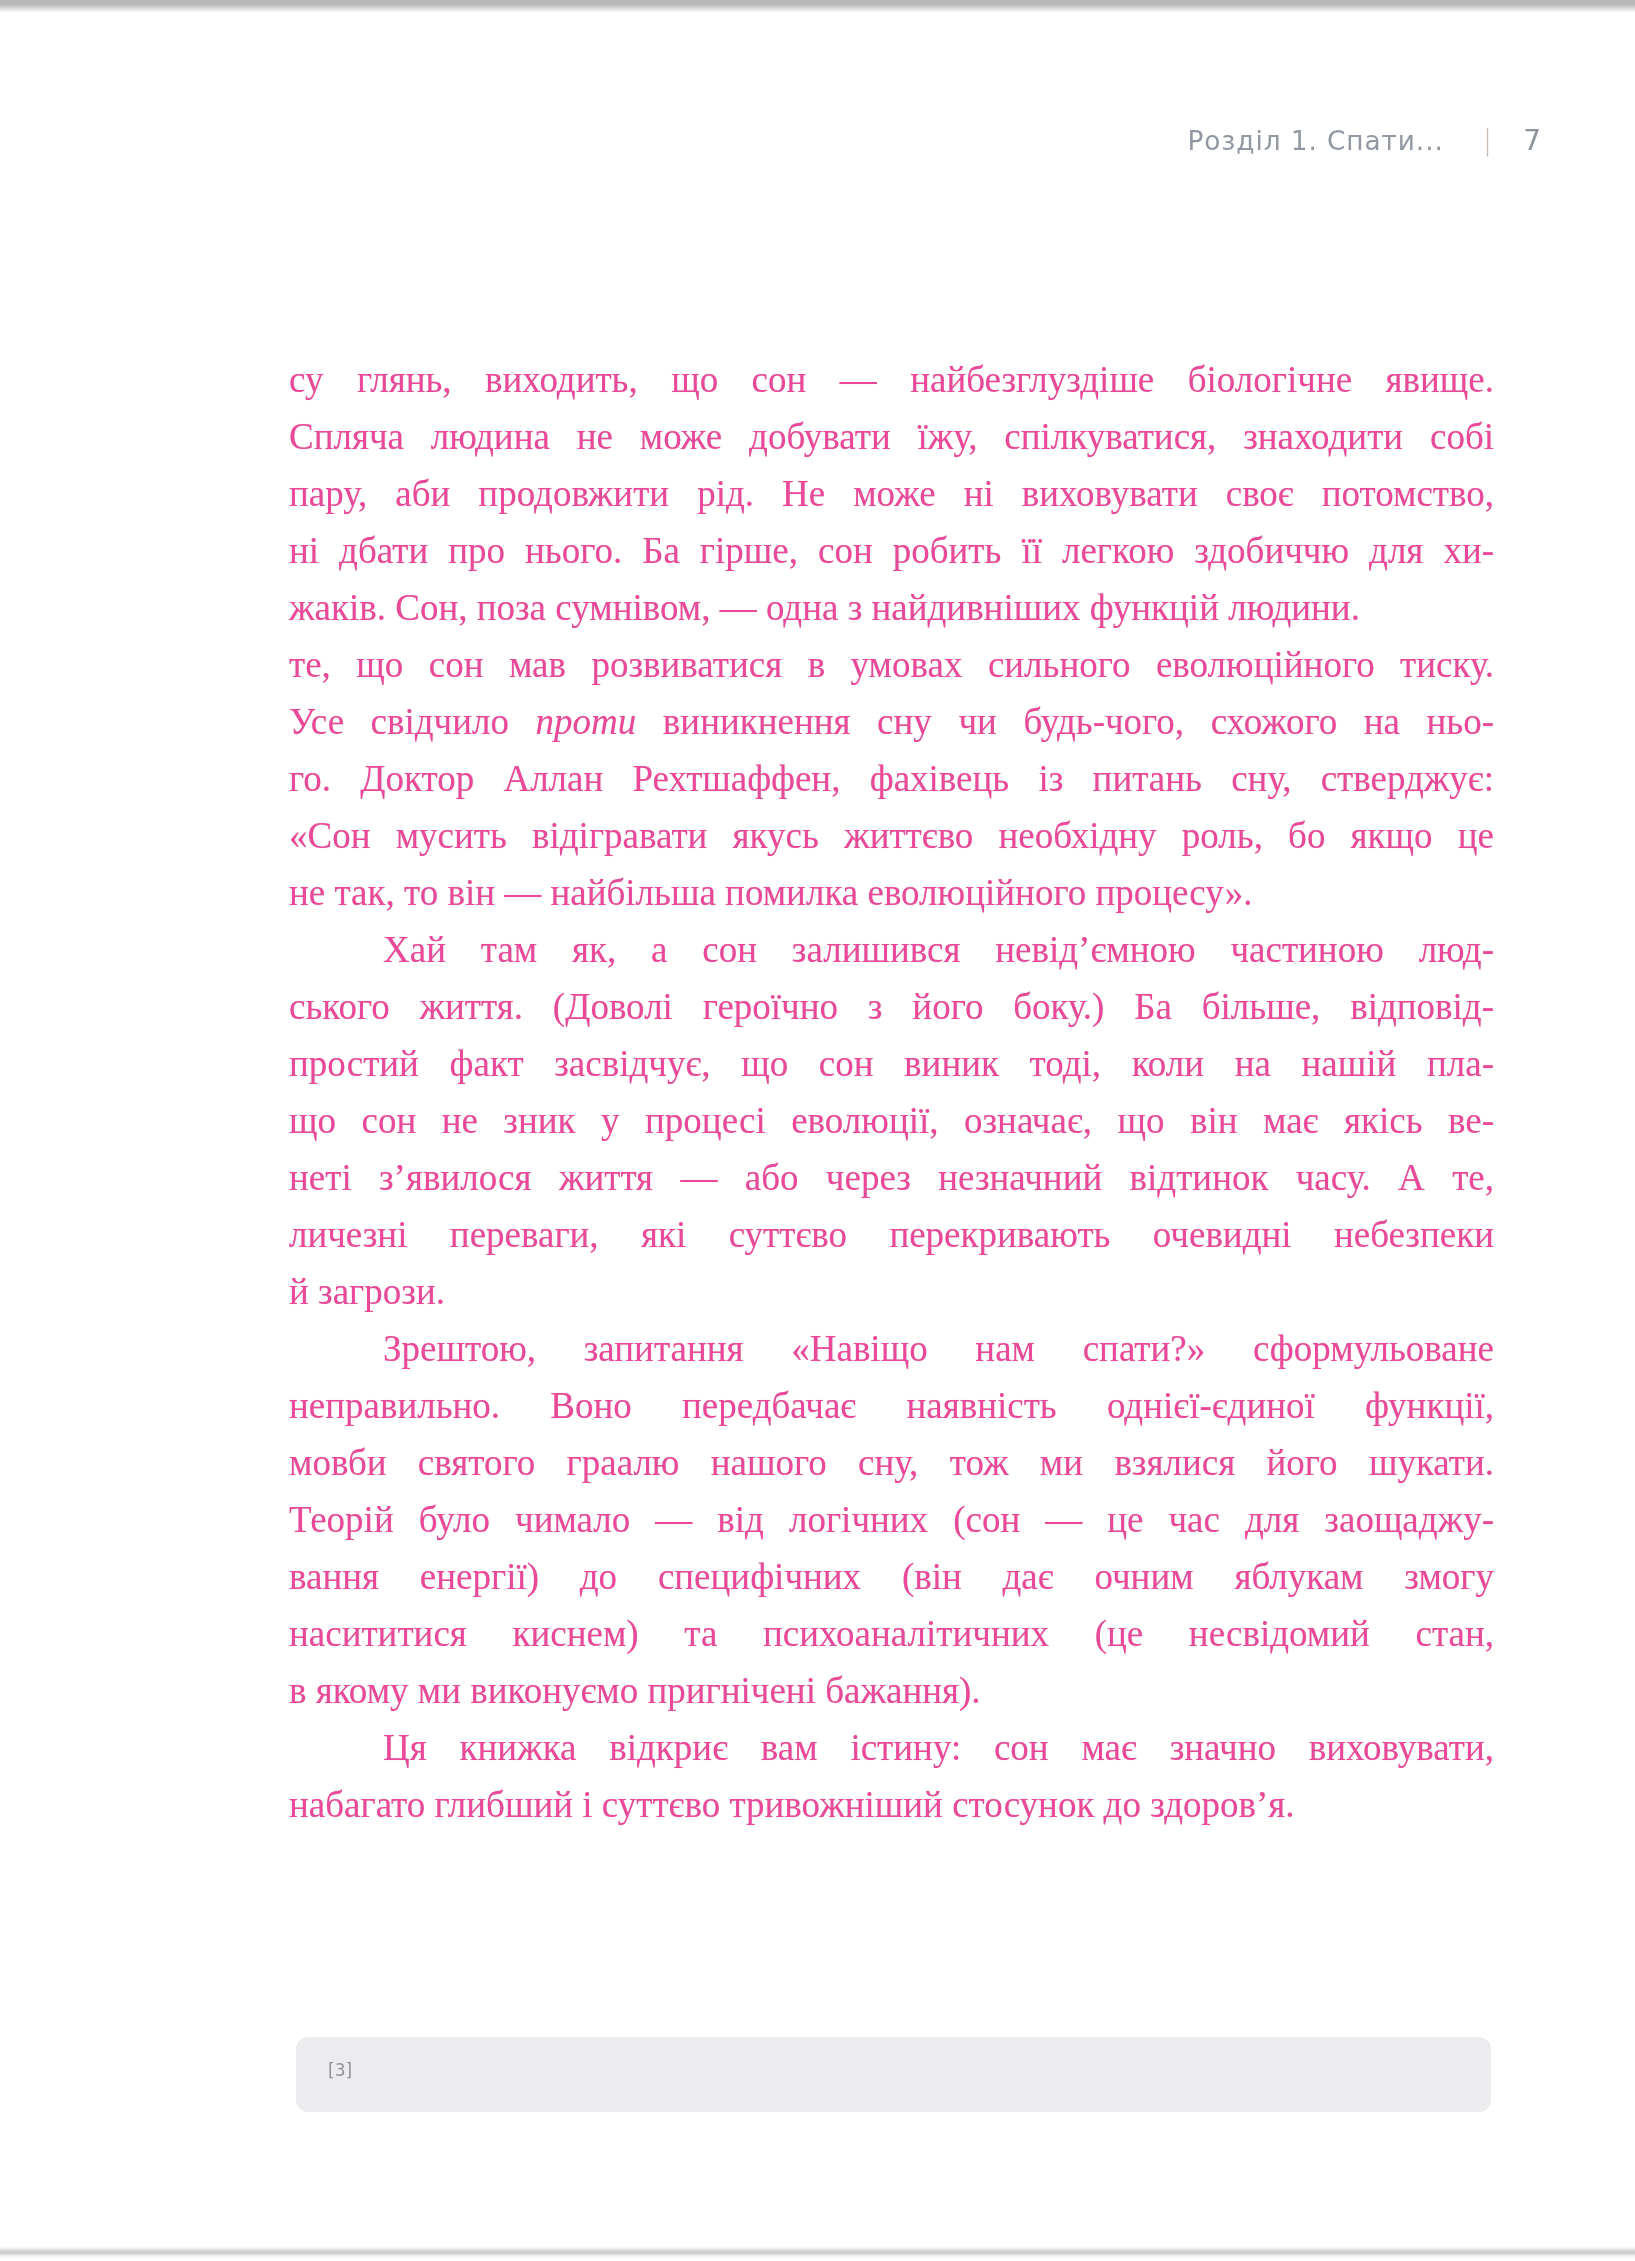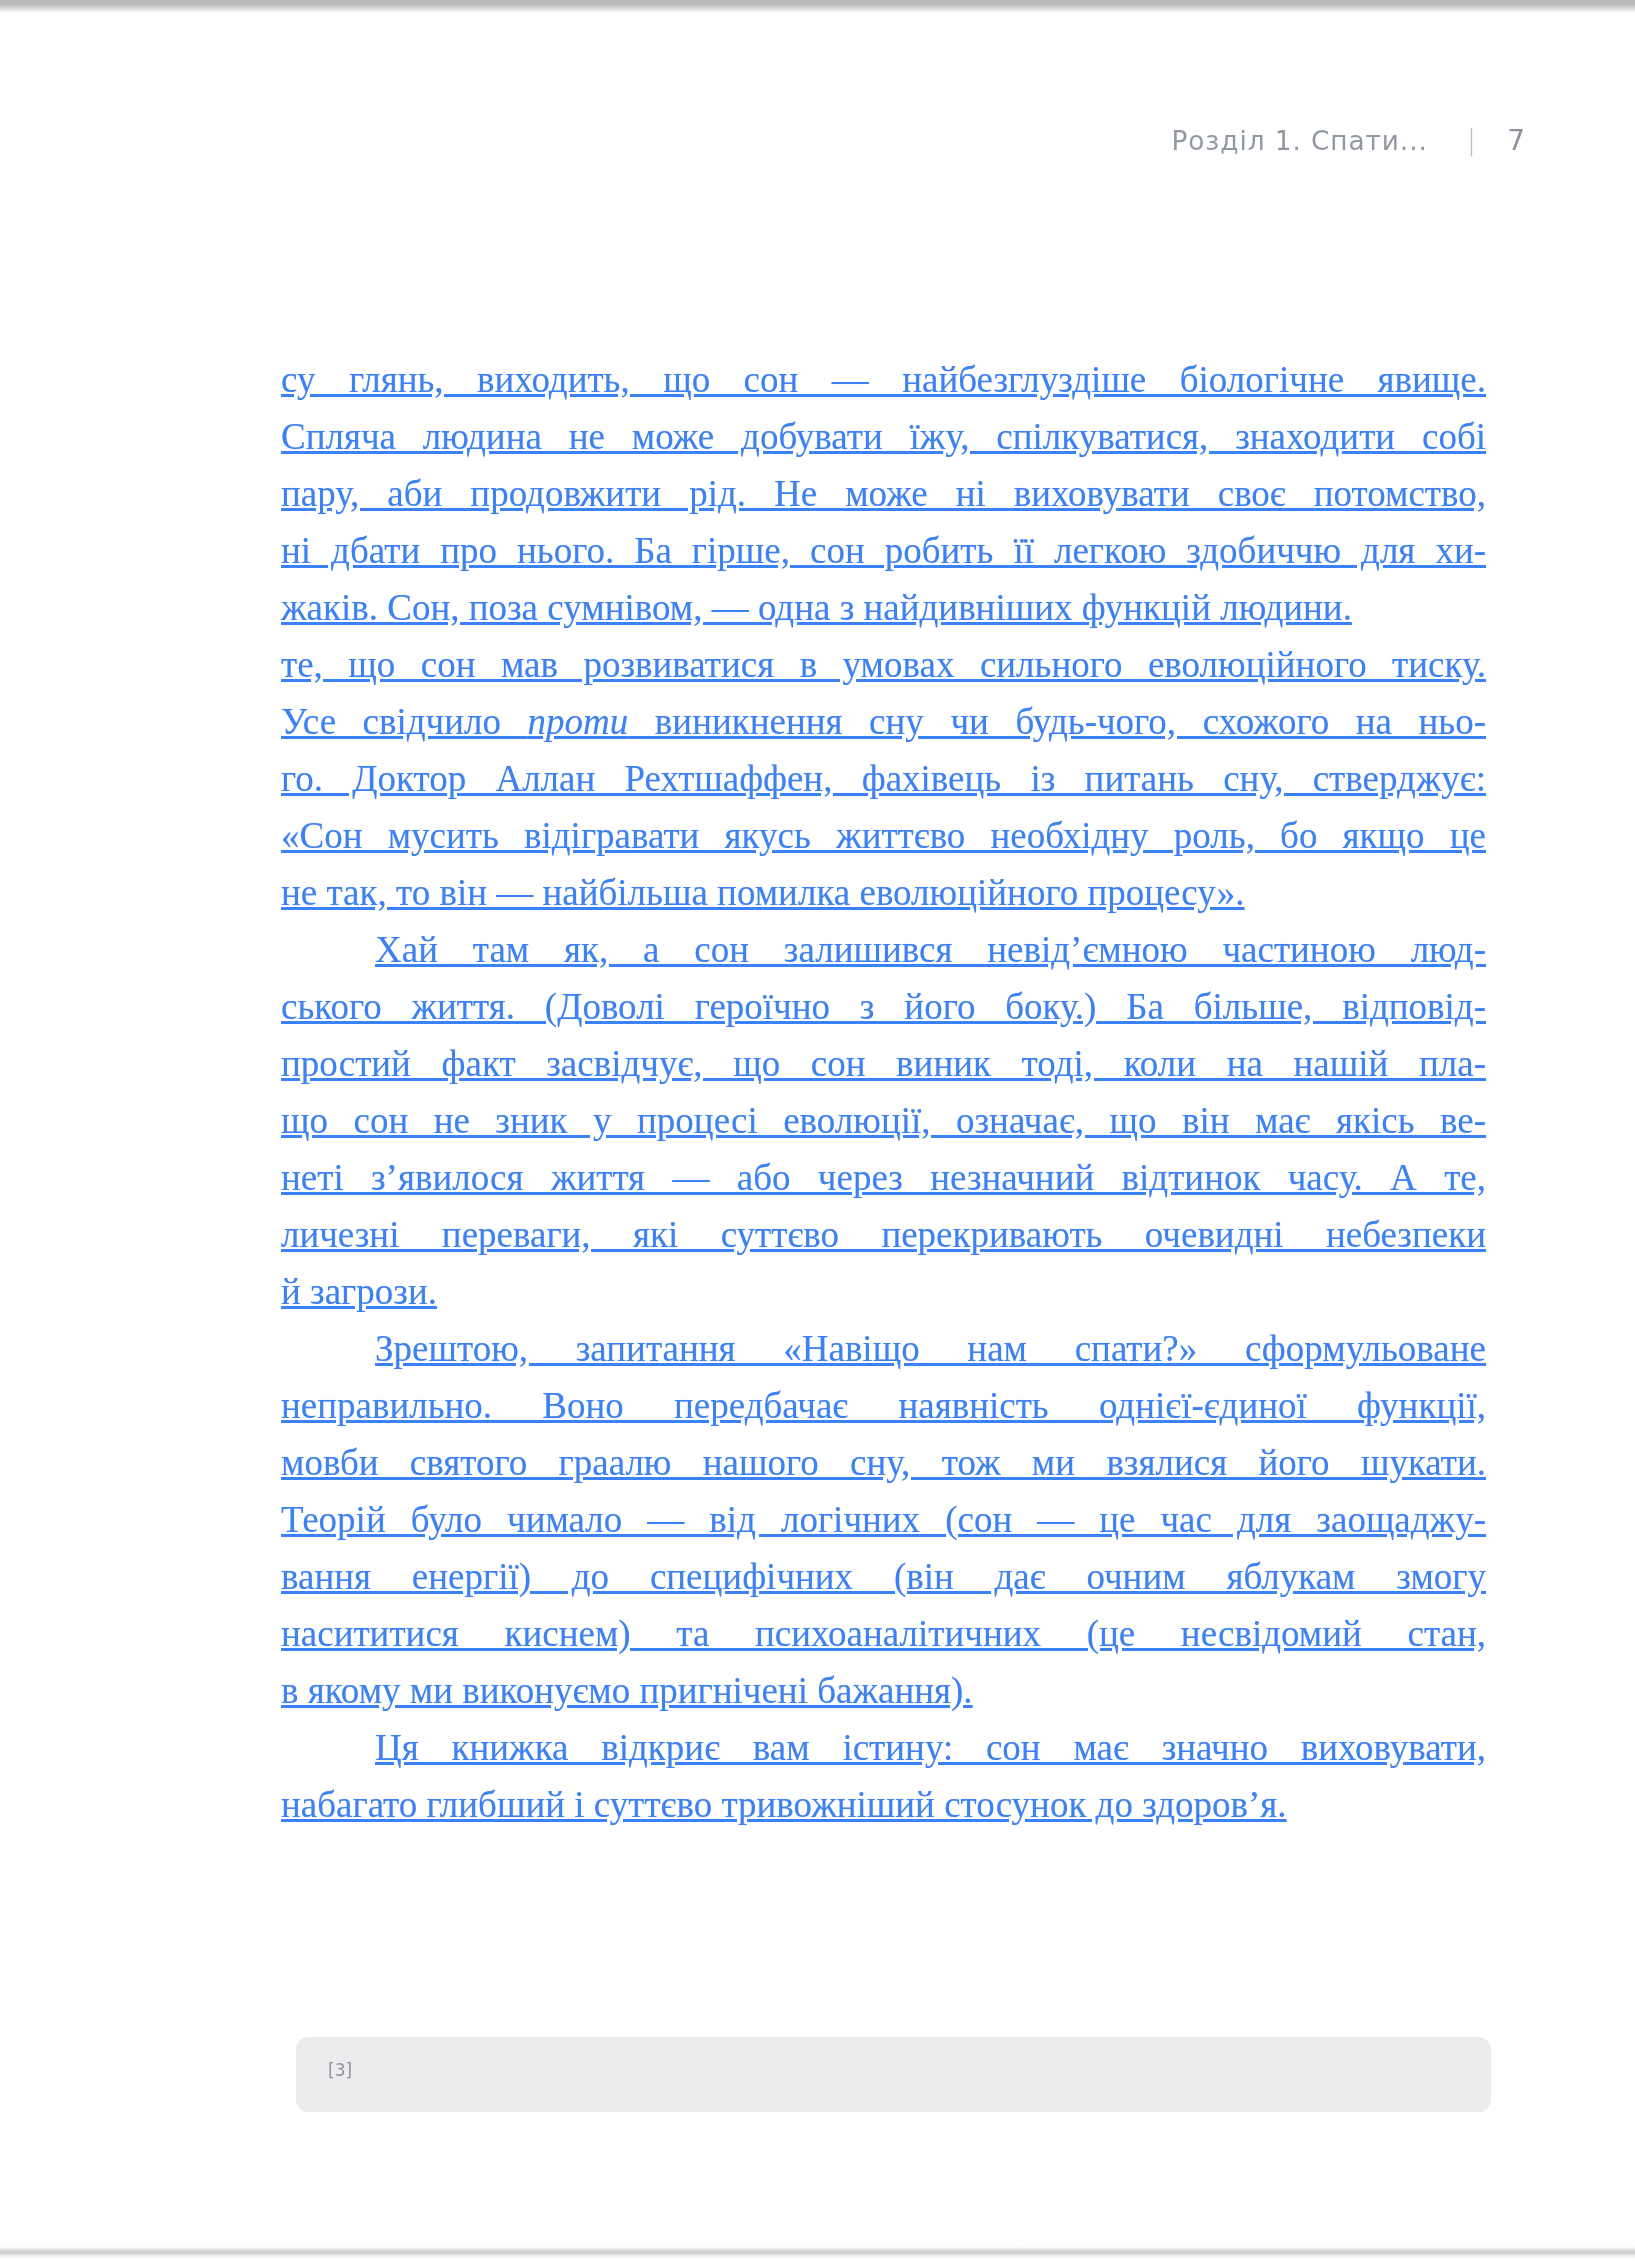--- a/index.html
+++ b/index.html
@@ -16,33 +16,32 @@
   .top-edge {
     position: absolute; left: 0; top: 0; width: 100%; height: 13.6px;
     background: linear-gradient(to bottom, #b7b7b7 0px, #b9b9b9 4.3px, #ffffff 12.8px);
   }
   .bottom-edge {
     position: absolute; left: 0; top: 2247px; width: 100%; height: 12px;
     background: linear-gradient(to bottom, #ffffff 0px, #d9d9d9 3.4px, #c9c9c9 6px, #efefef 8.5px, #ffffff 12px);
   }
   
   .header {
-    position: absolute; top: 124px; right: 110px;
+    position: absolute; top: 124px; right: 94px;
     display: flex; align-items: baseline;
     font-family: "DejaVu Sans", "Liberation Sans", sans-serif;
     color: #9298a1;
   }
   .header .chapter { font-size: 26.4px; letter-spacing: 0.9px; }
   .header .sep { font-size: 28px; color: #c7b9b3; margin-left: 39px; font-weight: 300; }
   .header .pagenum { font-size: 28px; color: #8d939c; margin-left: 31px; }
   
   .text-block {
-    position: absolute; left: 281px; top: 351px; width: 1205px;
-    color: #3b82f6;
-    text-decoration: underline;
+    position: absolute; left: 289px; top: 351px; width: 1205px;
+    color: #ec4899;
   }
   .line {
     font-size: 37px;
     line-height: 57px;
     text-align: justify;
     text-align-last: justify;
     white-space: normal;
     text-shadow: 0 0 0.9px rgba(40,40,40,0.25);
   }
   .line.last { text-align: left; text-align-last: auto; }

